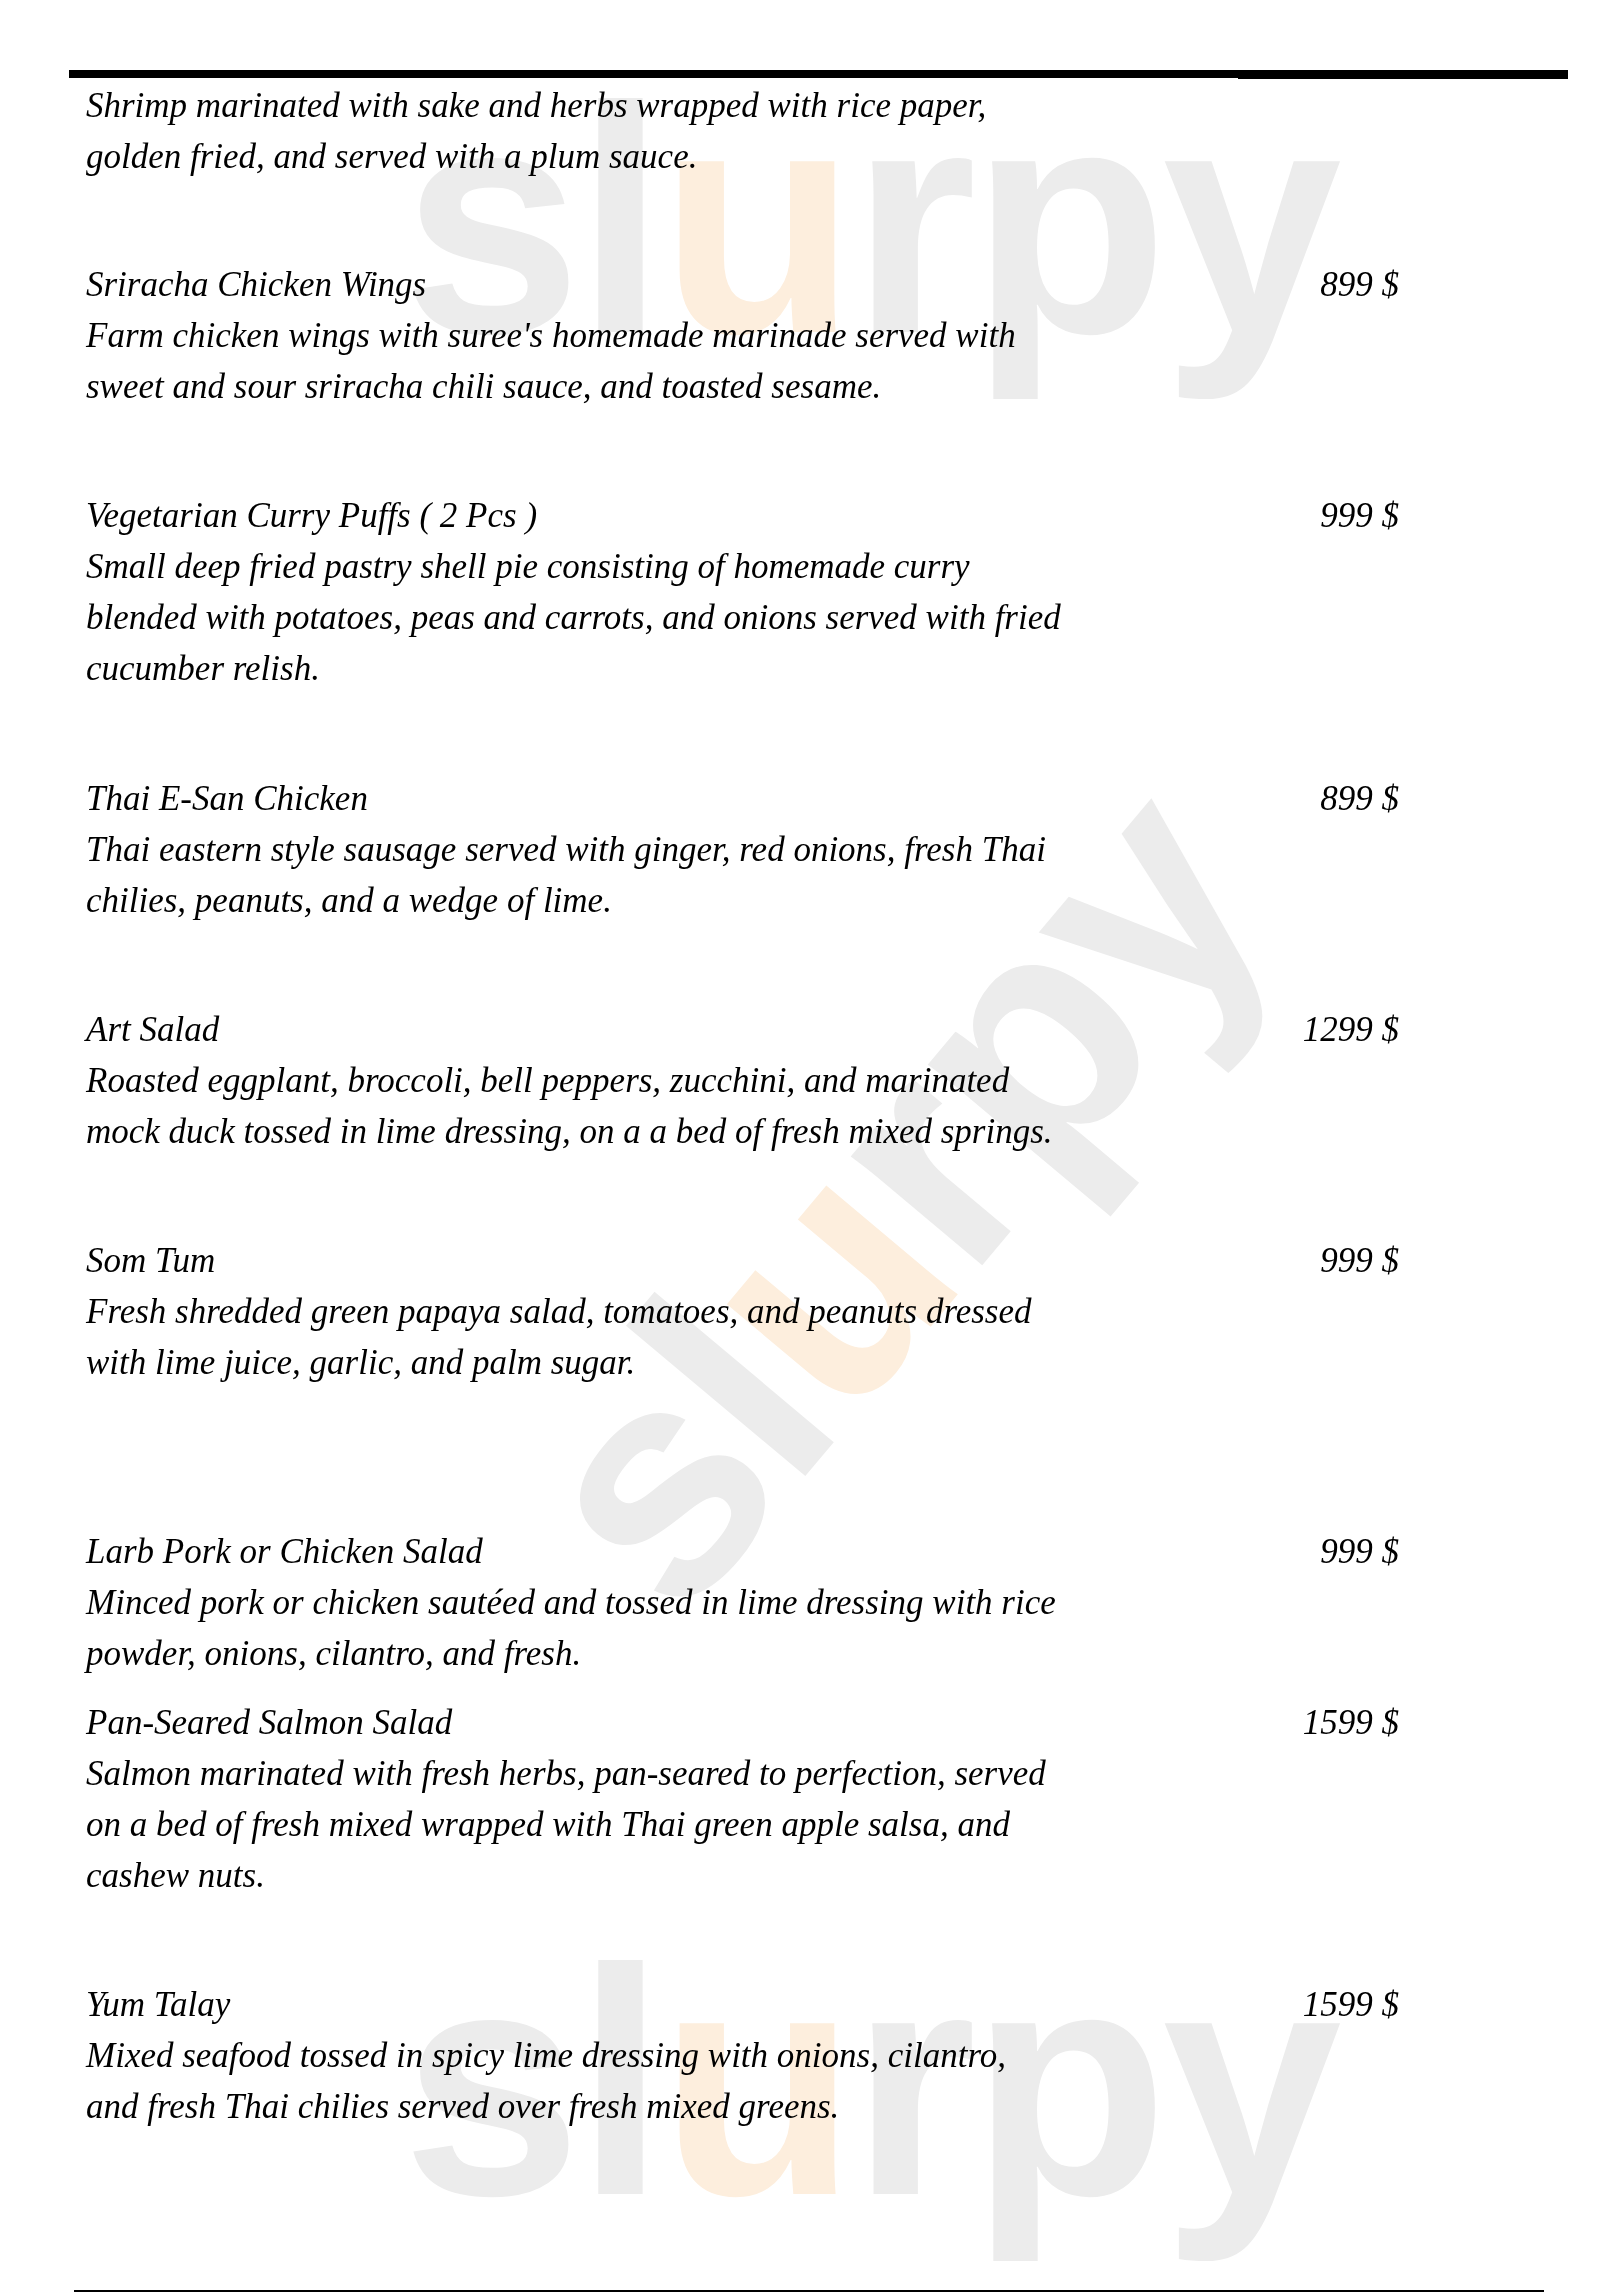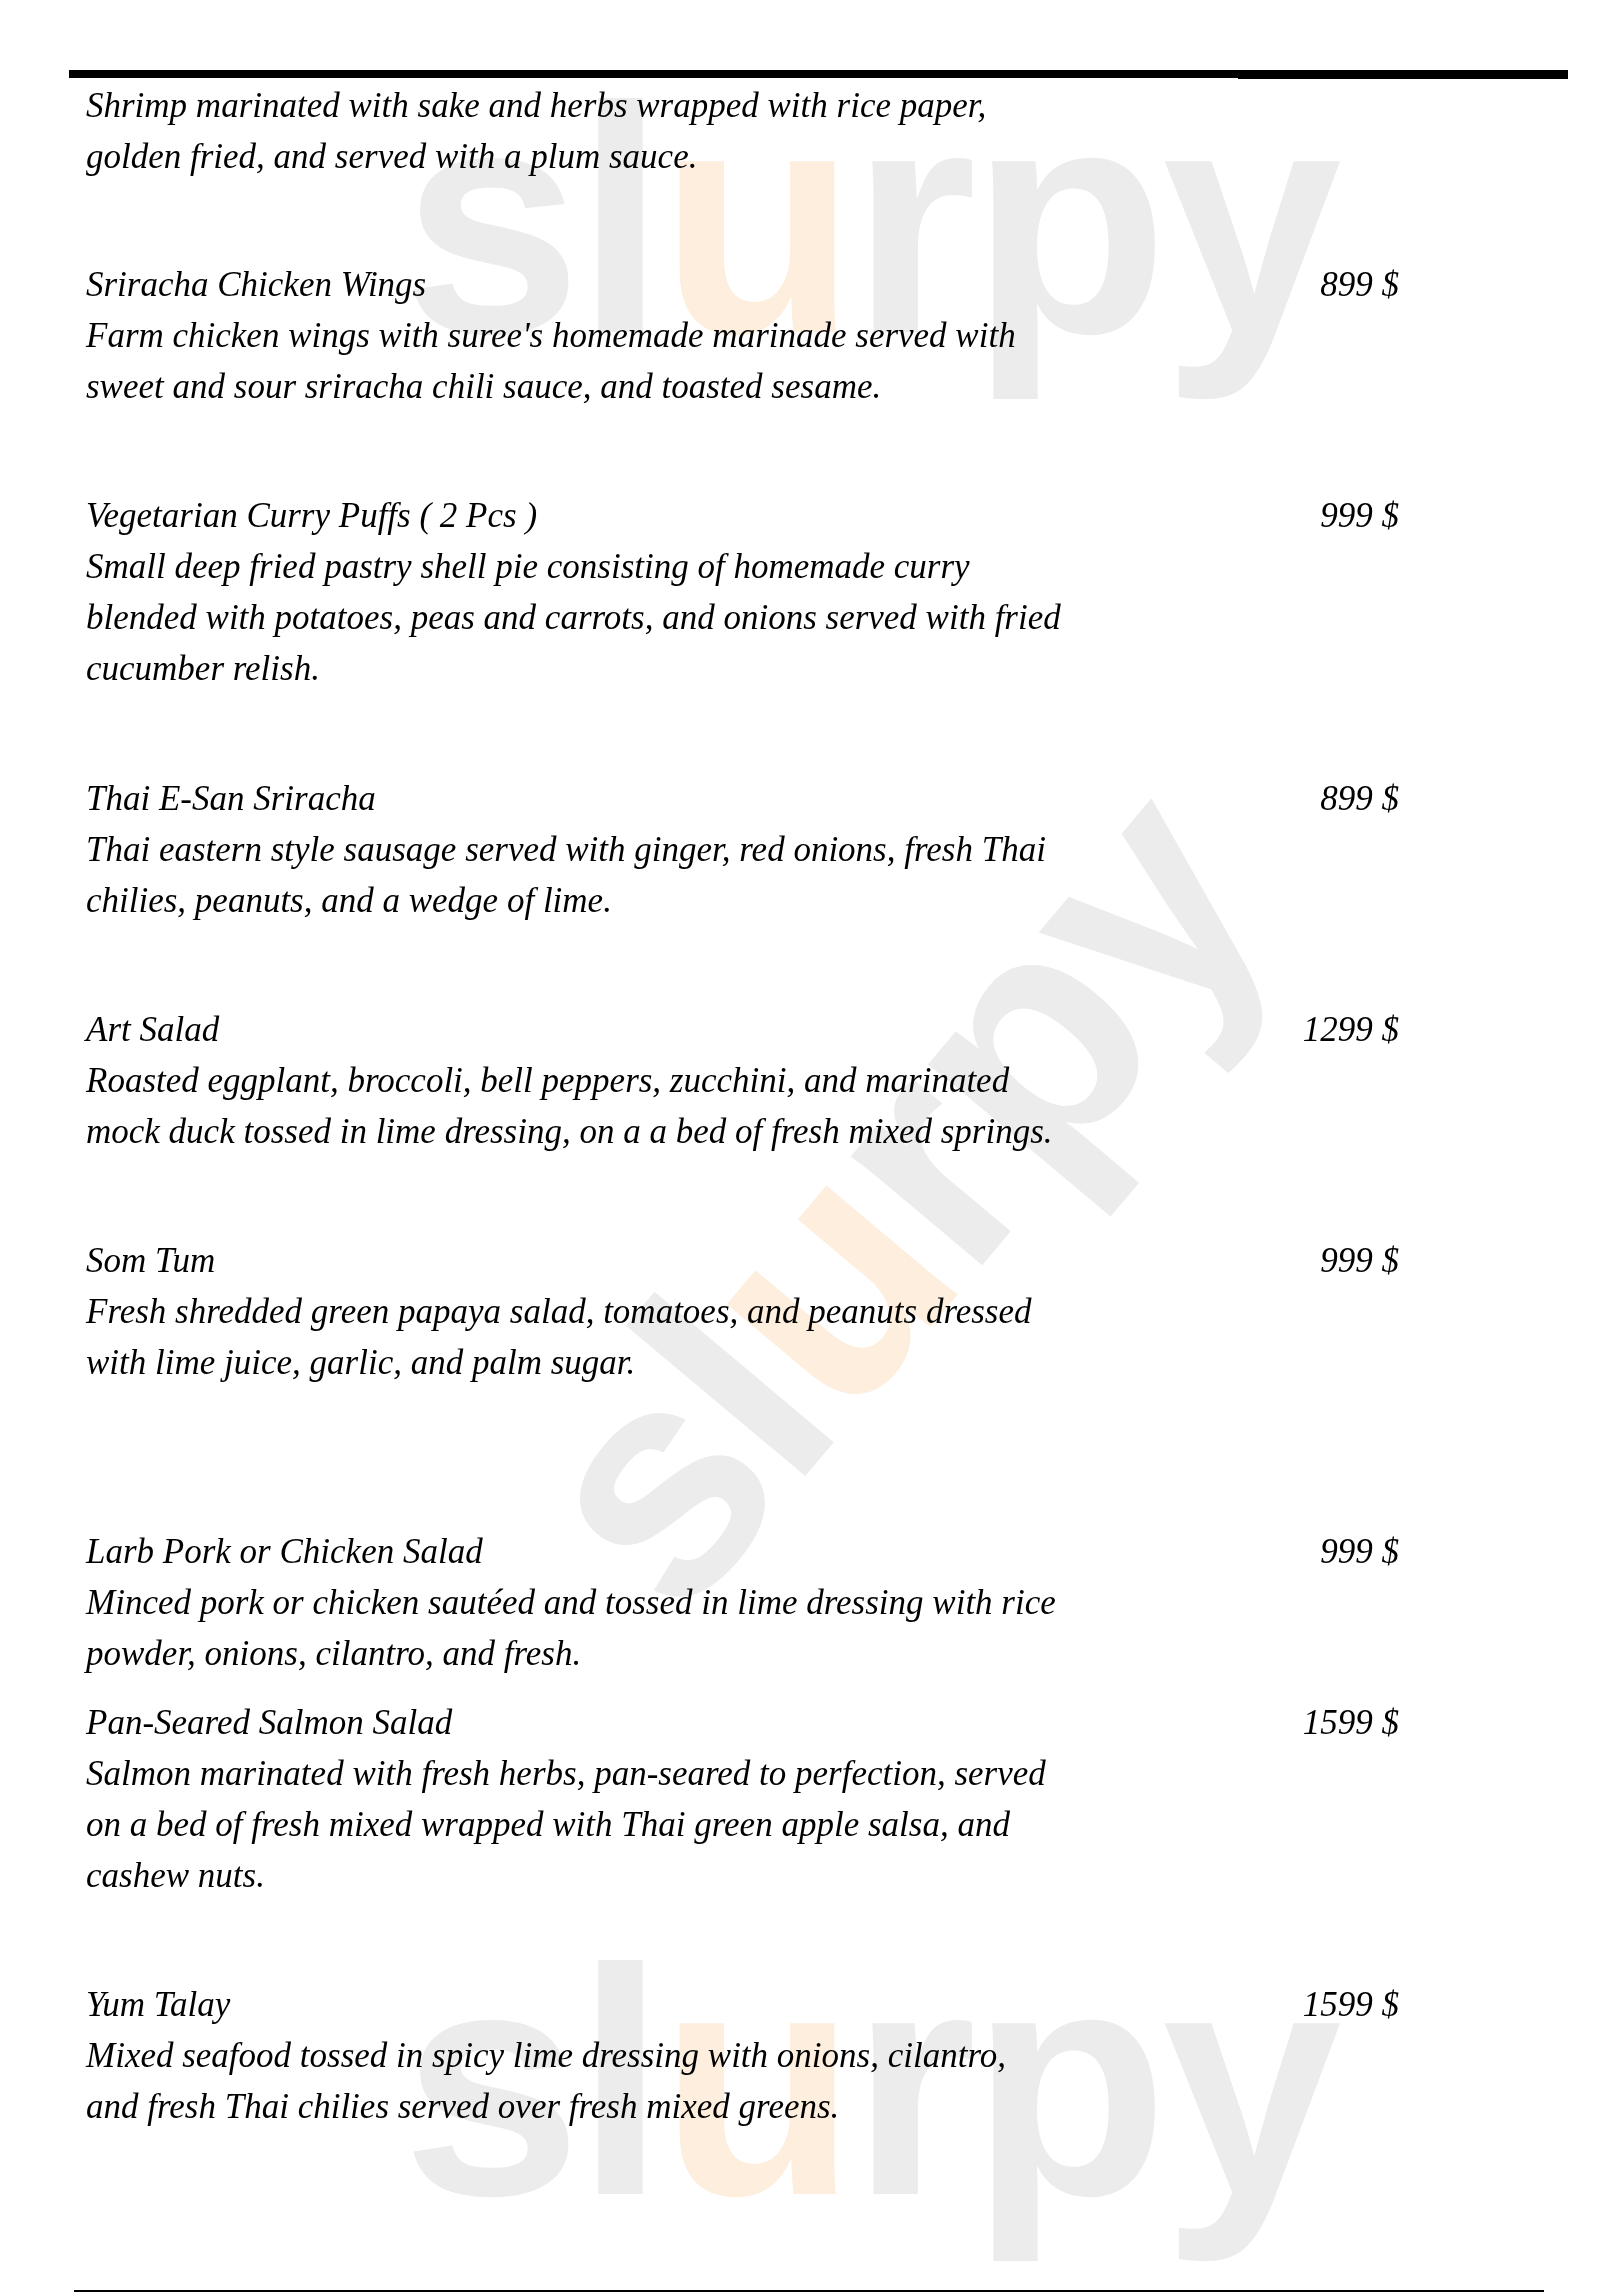--- a/index.html
+++ b/index.html
@@ -128,21 +128,21 @@
     <div class="item-name">Vegetarian Curry Puffs ( 2 Pcs )</div>
     <div class="item-price">999 $</div>
     <div class="item-desc">
       <span class="desc-line">Small deep fried pastry shell pie consisting of homemade curry</span>
       <span class="desc-line">blended with potatoes, peas and carrots, and onions served with fried</span>
       <span class="desc-line">cucumber relish.</span>
     </div>
   </div>
 
   <div class="item" style="top: 773px;">
-    <div class="item-name">Thai E-San Sriracha</div>
+    <div class="item-name">Thai E-San Chicken</div>
     <div class="item-price">899 $</div>
     <div class="item-desc">
       <span class="desc-line">Thai eastern style sausage served with ginger, red onions, fresh Thai</span>
       <span class="desc-line">chilies, peanuts, and a wedge of lime.</span>
     </div>
   </div>
 
   <div class="item" style="top: 1004px;">
     <div class="item-name">Art Salad</div>
     <div class="item-price">1299 $</div>

